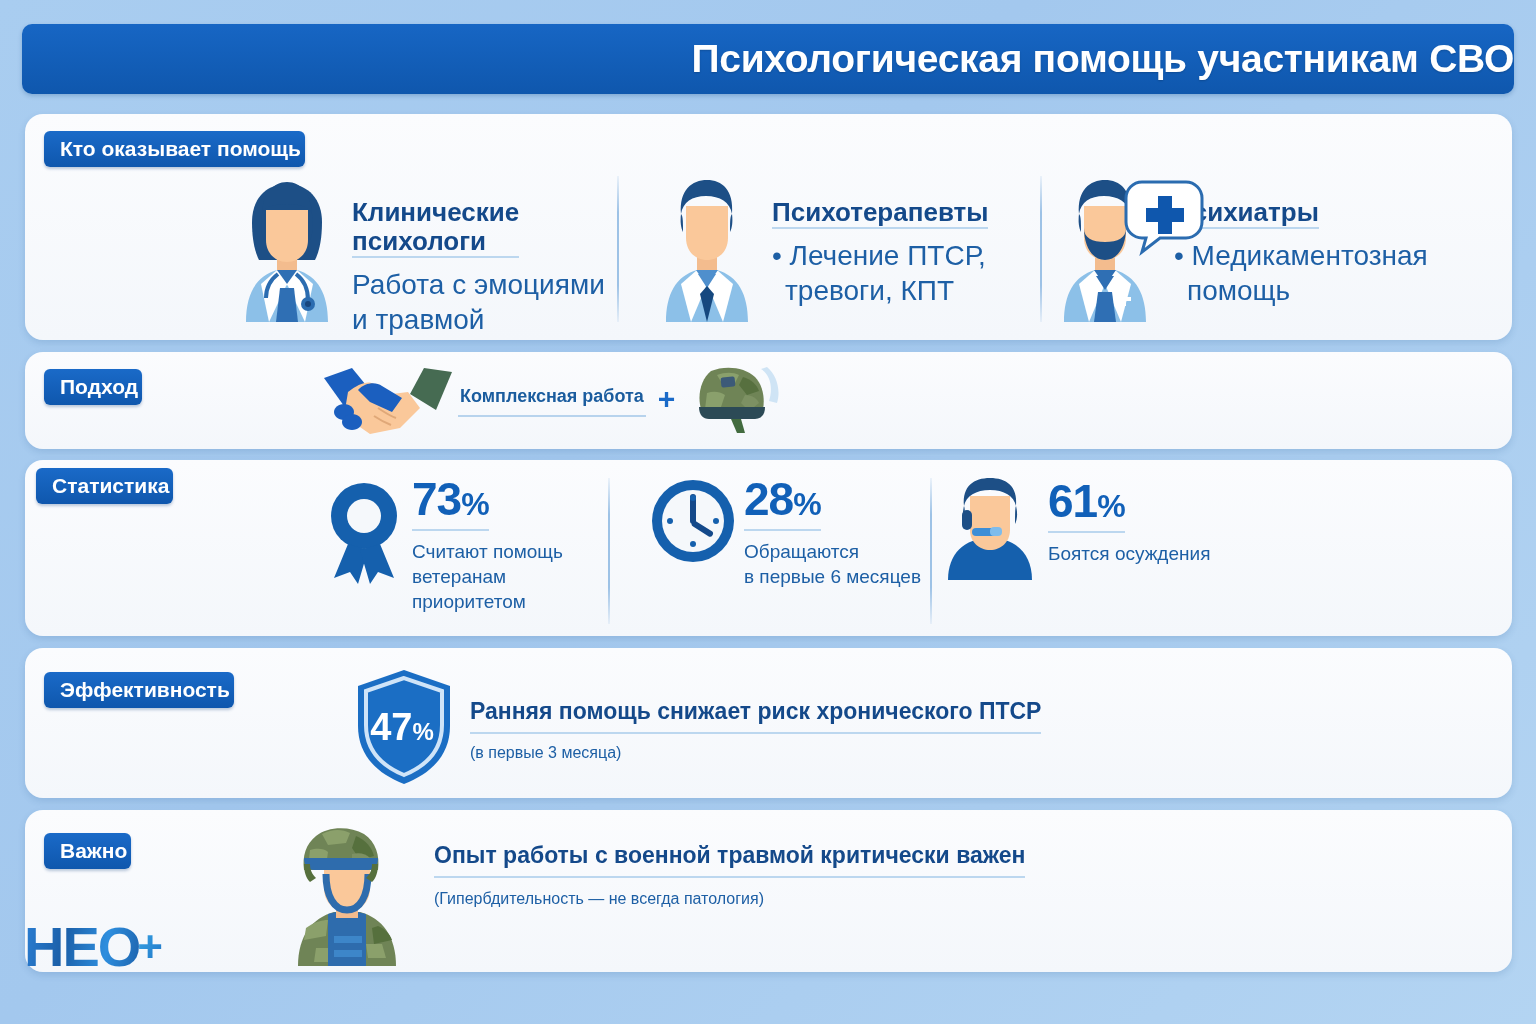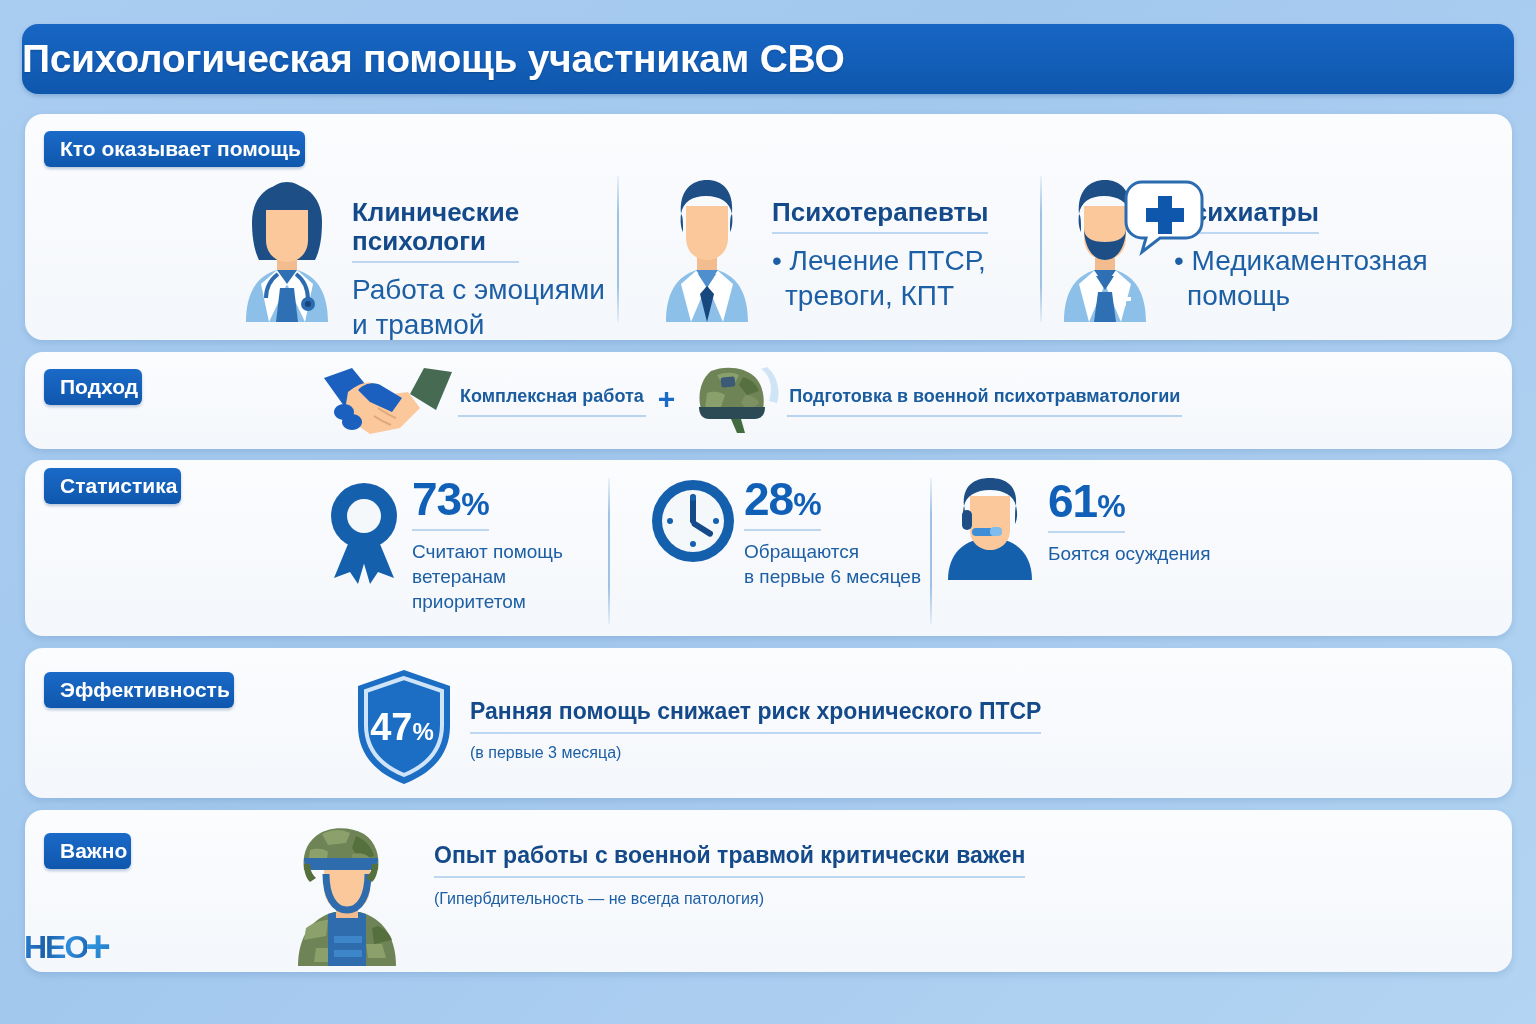--- a/index.html
+++ b/index.html
@@ -12,22 +12,22 @@
     background: linear-gradient(135deg, #a9cdf0 0%, #a3c8ee 40%, #b3d4f2 100%);
     position: relative;
   }
 
   
   .title-banner {
     position: absolute;
     left: 22px; top: 24px;
     width: 1492px; height: 70px;
     background: linear-gradient(180deg, #1766c4 0%, #0f57ad 100%);
-    border-radius: 16px;
-    display: flex; align-items: center; justify-content: flex-start;
+    border-radius: 10px;
+    display: flex; align-items: center; justify-content: flex-end;
     box-shadow: 0 2px 4px rgba(20,70,130,.25);
   }
   .title-text {
     color: #ffffff;
     font-size: 39px;
     font-weight: bold;
     letter-spacing: -0.3px;
     white-space: nowrap;
     text-shadow: 0 1px 2px rgba(0,0,0,.18);
   }
@@ -54,21 +54,21 @@
     font-size: 21px;
     font-weight: bold;
     border-radius: 6px;
     padding: 7px 4px 8px 16px;
     white-space: nowrap;
     box-shadow: 0 2px 3px rgba(20,70,130,.28);
     line-height: 1;
   }
   #badge-who  { left: 44px; top: 131px; }
   #badge-appr { left: 44px; top: 369px; }
-  #badge-stat { left: 44px; top: 468px; }
+  #badge-stat { left: 36px; top: 468px; }
   #badge-eff  { left: 44px; top: 672px; }
   #badge-imp  { left: 44px; top: 833px; }
 
   
   .vdiv {
     position: absolute;
     width: 2px;
     background: linear-gradient(180deg, rgba(150,190,230,.15) 0%, #9dc2e6 25%, #9dc2e6 75%, rgba(150,190,230,.15) 100%);
   }
 
@@ -83,21 +83,20 @@
   #pro-3 { left: 1046px; top: 170px; }
   .pro-art { width: 118px; height: 152px; flex: 0 0 118px; position: relative; }
   .pro-txt { margin-left: 6px; padding-top: 28px; }
   .pro-title {
     color: #14498a;
     font-size: 26px;
     font-weight: bold;
     line-height: 1.12;
     white-space: pre-line;
     border-bottom: 2px solid #bcd7ef;
-    padding-bottom: 5px;
     display: inline-block;
   }
   .pro-sub {
     color: #1d5fa5;
     font-size: 28px;
     line-height: 1.25;
     margin-top: 9px;
     white-space: pre-line;
   }
   .pro-sub.bulleted { text-indent: -13px; padding-left: 13px; }
@@ -202,21 +201,21 @@
   }
 
   
   #logo {
     position: absolute;
     left: 24px; top: 920px;
     display: flex; align-items: center;
     height: 54px;
   }
   .logo-word {
-    font-size: 32px;
+    font-size: 56px;
     font-weight: bold;
     letter-spacing: -2px;
     background: linear-gradient(100deg, #2b7fd4 0%, #1b5fa8 35%, #2e8ede 70%, #1d63ad 100%);
     -webkit-background-clip: text;
     background-clip: text;
     color: transparent;
     line-height: 1;
   }
   .logo-plus {
     font-size: 44px;
@@ -362,21 +361,20 @@
       <path d="M30 12c8-3 16-3 22 0l-4 8-12 2z" fill="#8aa06c"></path>
       <path d="M56 14c8 2 14 8 16 14l-12 4-8-10z" fill="#57703f"></path>
       <path d="M20 30c6-2 12-2 18 2l-4 12-16 2z" fill="#8aa06c"></path>
       <path d="M58 32c8 0 12 4 14 8l-10 8-8-8z" fill="#7d9163"></path>
       <rect x="34" y="14" width="14" height="10" rx="2" fill="#3c5a78" transform="rotate(-6 41 19)"></rect>
       <path d="M12 44h66c0 8-4 12-10 12H22c-6 0-10-4-10-12z" fill="#2c4a56"></path>
       <path d="M44 56h10l4 14h-8z" fill="#426b3f"></path>
       <path d="M80 4c10 8 14 24 10 36l-8-2c4-12 2-26-8-32z" fill="#cfe4f5"></path>
     </svg>
   </span>
-  <span class="appr-label">Подготовка в военной психотравматологии</span>
 </div>
 
 <div class="card" id="card-stat"></div>
 <div class="badge" id="badge-stat">Статистика</div>
 
 <div class="vdiv" style="left:608px; top:478px; height:146px;"></div>
 <div class="vdiv" style="left:930px; top:478px; height:146px;"></div>
 
 <div class="stat" id="stat-1">
   <div class="stat-art">

